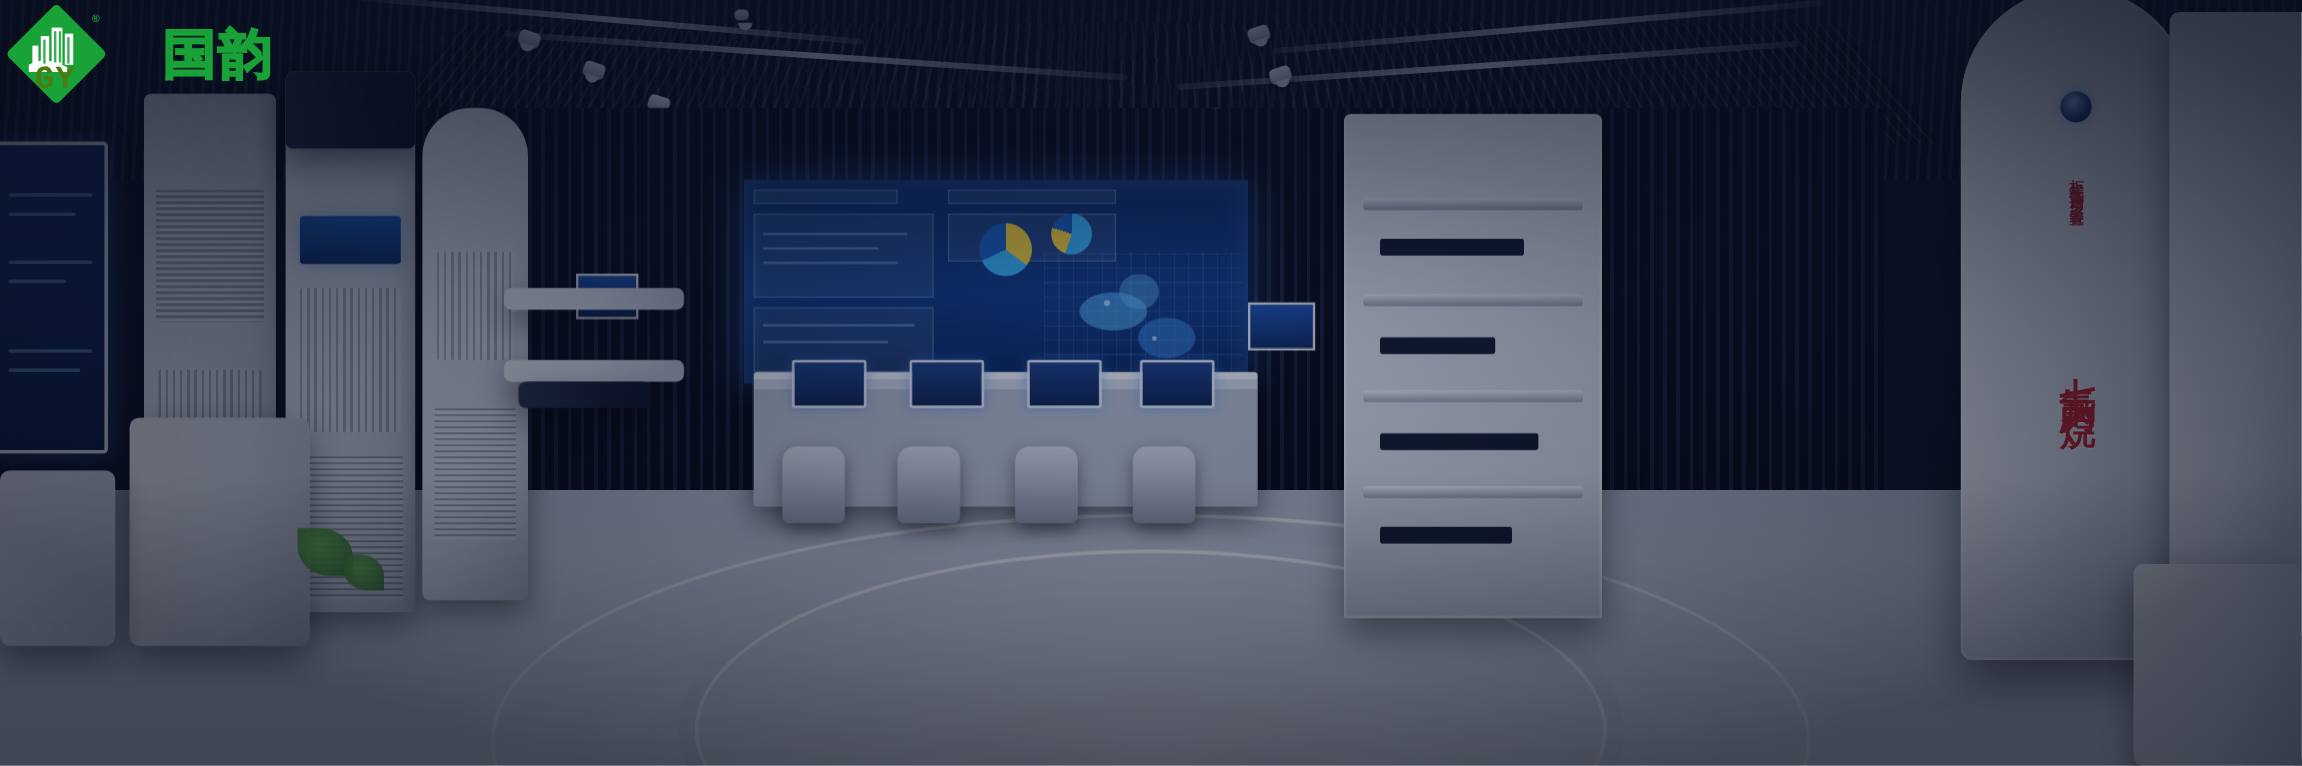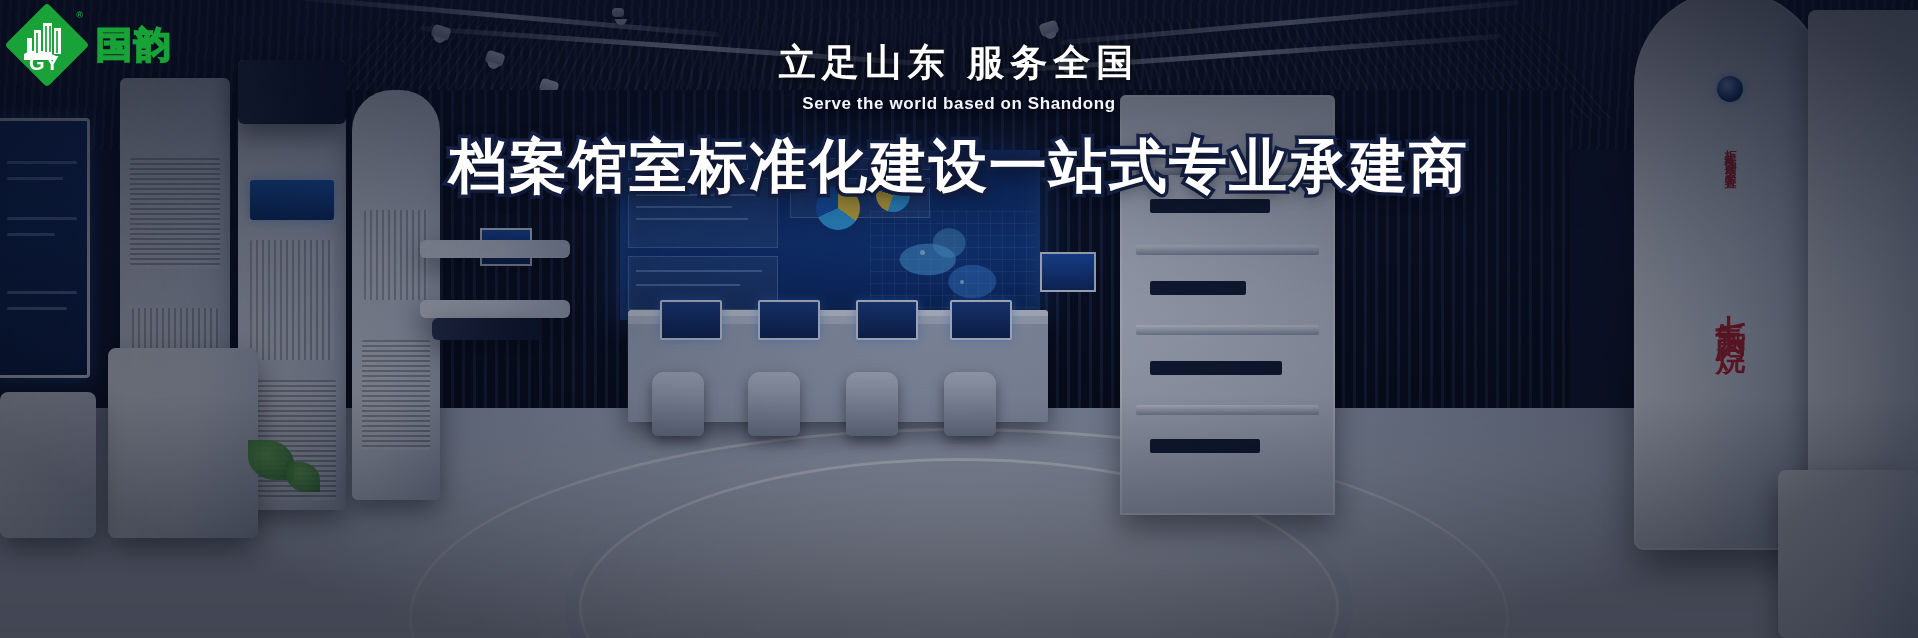--- a/index.html
+++ b/index.html
@@ -213,24 +213,25 @@
   .logo-mark{ position:relative; width:74px; height:74px; }
   .logo-mark .dia{
     position:absolute; left:7px; top:7px; width:60px; height:60px;
     background:#19a238; transform:rotate(45deg); border-radius:4px;
   }
   .logo-mark .reg{
     position:absolute; right:1px; top:2px; font-size:9px; color:#19a238; font-weight:700;
   }
   .logo-mark svg{ position:absolute; left:0; top:0; }
   .logo-text{
-    font-size:36px; font-weight:700; letter-spacing:2px;
+    font-size:44px; font-weight:700; letter-spacing:2px;
     color:#8b5cf6;
     -webkit-text-stroke:2px #19a238;
     text-shadow:0 0 2px rgba(25,162,56,.8);
+    margin-left:40px;
   }
 
   .headline-wrap{
     position:absolute; left:0; right:0; top:38px; text-align:center;
   }
   .h-line1{
     font-size:37px; font-weight:700; color:#ffffff; letter-spacing:6px;
     text-shadow:0 2px 10px rgba(0,0,0,.75);
   }
   .h-sub-en{
@@ -408,28 +409,23 @@
             <path d="M14 46 C24 40, 34 42, 46 48 L46 52 L14 52 Z"></path>
           </g>
           <g fill="#19a238" opacity="0.85">
             <rect x="35" y="18" width="2" height="26"></rect>
             <rect x="39" y="18" width="2" height="26"></rect>
             <rect x="26" y="25" width="2" height="20"></rect>
             <rect x="46" y="23" width="2" height="22"></rect>
           </g>
         </svg>
         <span class="reg">®</span>
-        <span style="position:absolute;left:19px;top:44px;font-size:20px;font-weight:700;color:#ffffff;letter-spacing:1px;">GY</span>
+        <span style="position:absolute;left:19px;top:44px;font-size:27px;font-weight:700;color:#4d7c0f;letter-spacing:1px;font-family:Liberation Mono, monospace;">GY</span>
       </div>
       <div class="logo-text">国韵</div>
     </div>
 
 
-    <div class="headline-wrap">
-      <div class="h-line1">立足山东 服务全国</div>
-      <div class="h-sub-en">Serve the world based on Shandong</div>
-    </div>
-
-    <div class="h-main">档案馆室标准化建设一站式专业承建商</div>
+
 
   </div>
 
 </div>
 
 </body></html>

